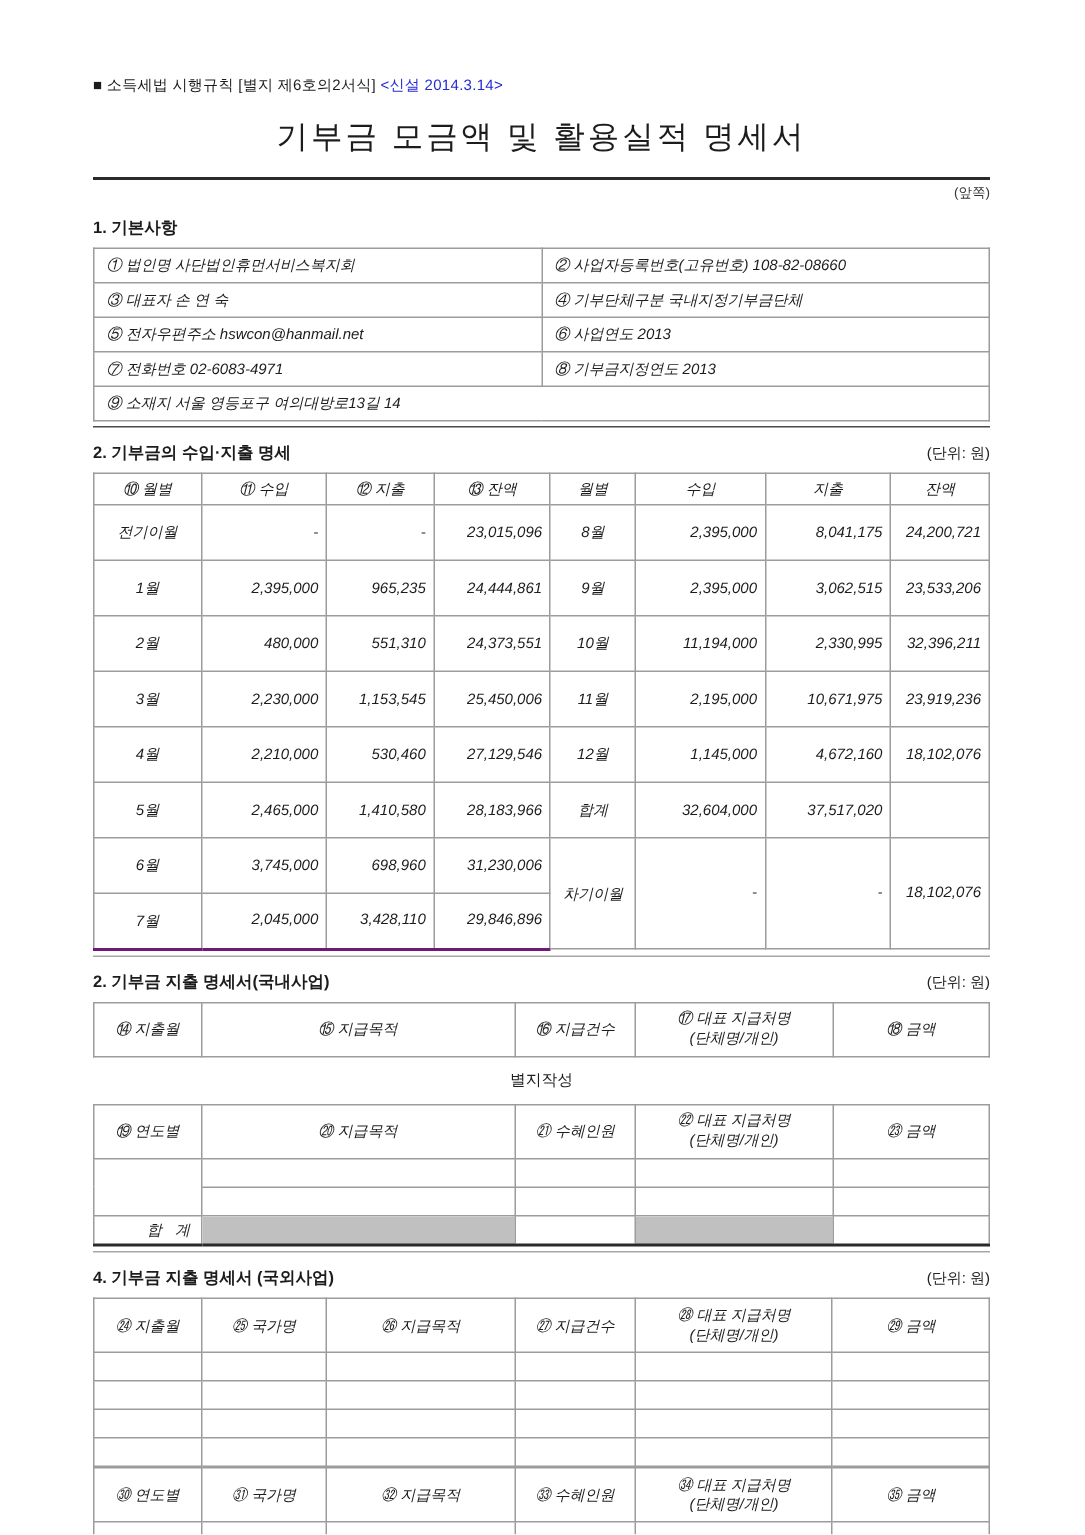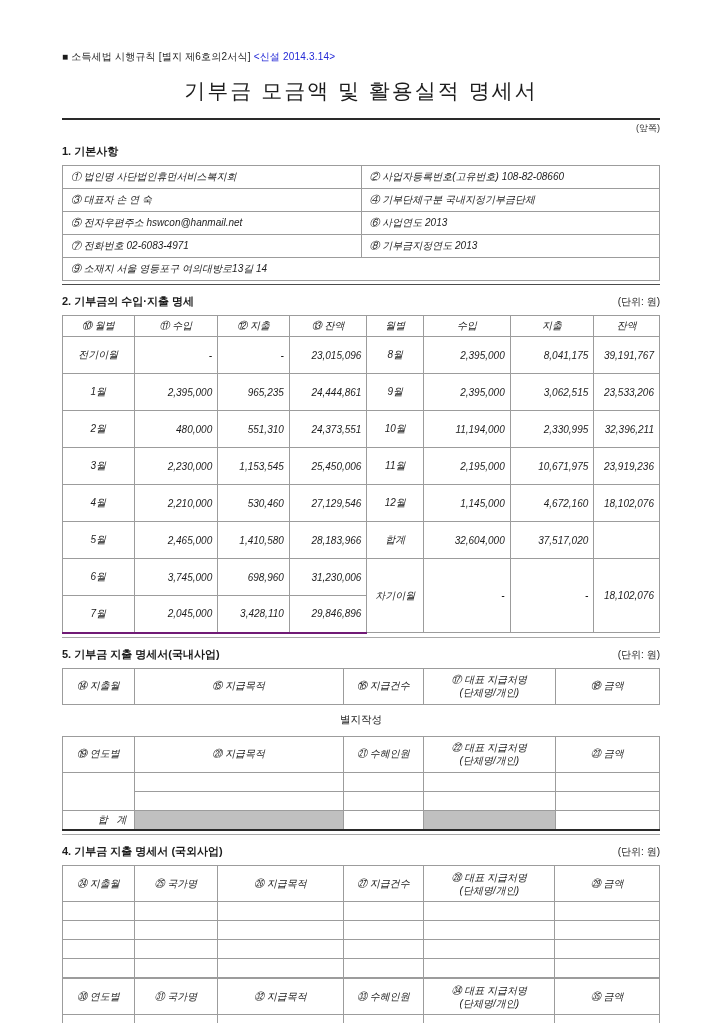--- a/index.html
+++ b/index.html
@@ -118,21 +118,21 @@
       <th>잔액</th>
     </tr>
     <tr>
       <td class="c-mon">전기이월</td>
       <td class="c-num">-</td>
       <td class="c-num">-</td>
       <td class="c-num">23,015,096</td>
       <td class="c-mon">8월</td>
       <td class="c-num">2,395,000</td>
       <td class="c-num">8,041,175</td>
-      <td class="c-num">39,191,767</td>
+      <td class="c-num">24,200,721</td>
     </tr>
     <tr>
       <td class="c-mon">1월</td>
       <td class="c-num">2,395,000</td>
       <td class="c-num">965,235</td>
       <td class="c-num">24,444,861</td>
       <td class="c-mon">9월</td>
       <td class="c-num">2,395,000</td>
       <td class="c-num">3,062,515</td>
       <td class="c-num">23,533,206</td>
@@ -191,21 +191,21 @@
       <td class="c-mon">7월</td>
       <td class="c-num">2,045,000</td>
       <td class="c-num">3,428,110</td>
       <td class="c-num">29,846,896</td>
     </tr>
   </tbody>
     </table>
   <div class="sep-thin"></div>
 
   <div class="sec-head">
-    <span class="name">5. 기부금 지출 명세서(국내사업)</span>
+    <span class="name">2. 기부금 지출 명세서(국내사업)</span>
     <span class="unit">(단위: 원)</span>
   </div>
   <table class="detail">
     <colgroup>
         <col style="width:12%">
         <col style="width:35%">
         <col style="width:13.5%">
         <col style="width:22%">
         <col style="width:17.5%">
       </colgroup>

